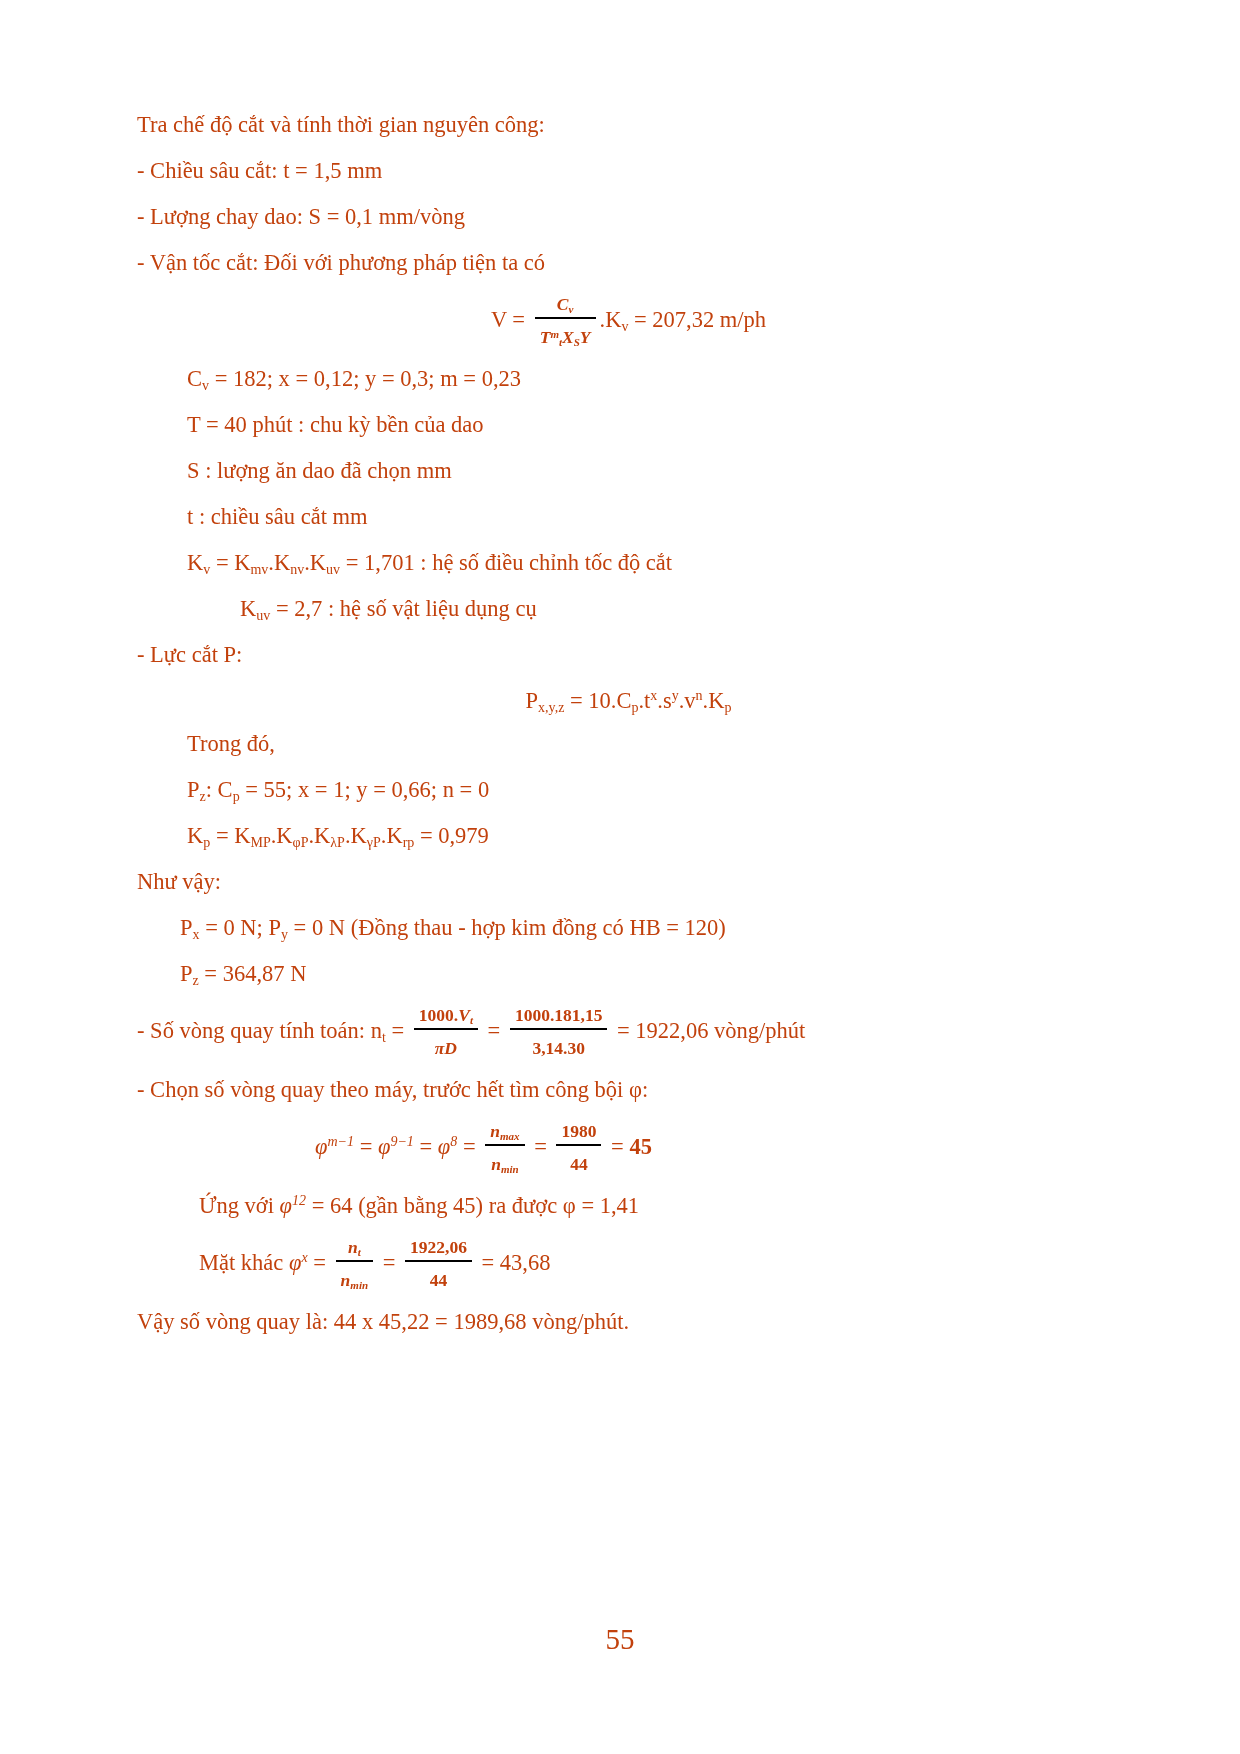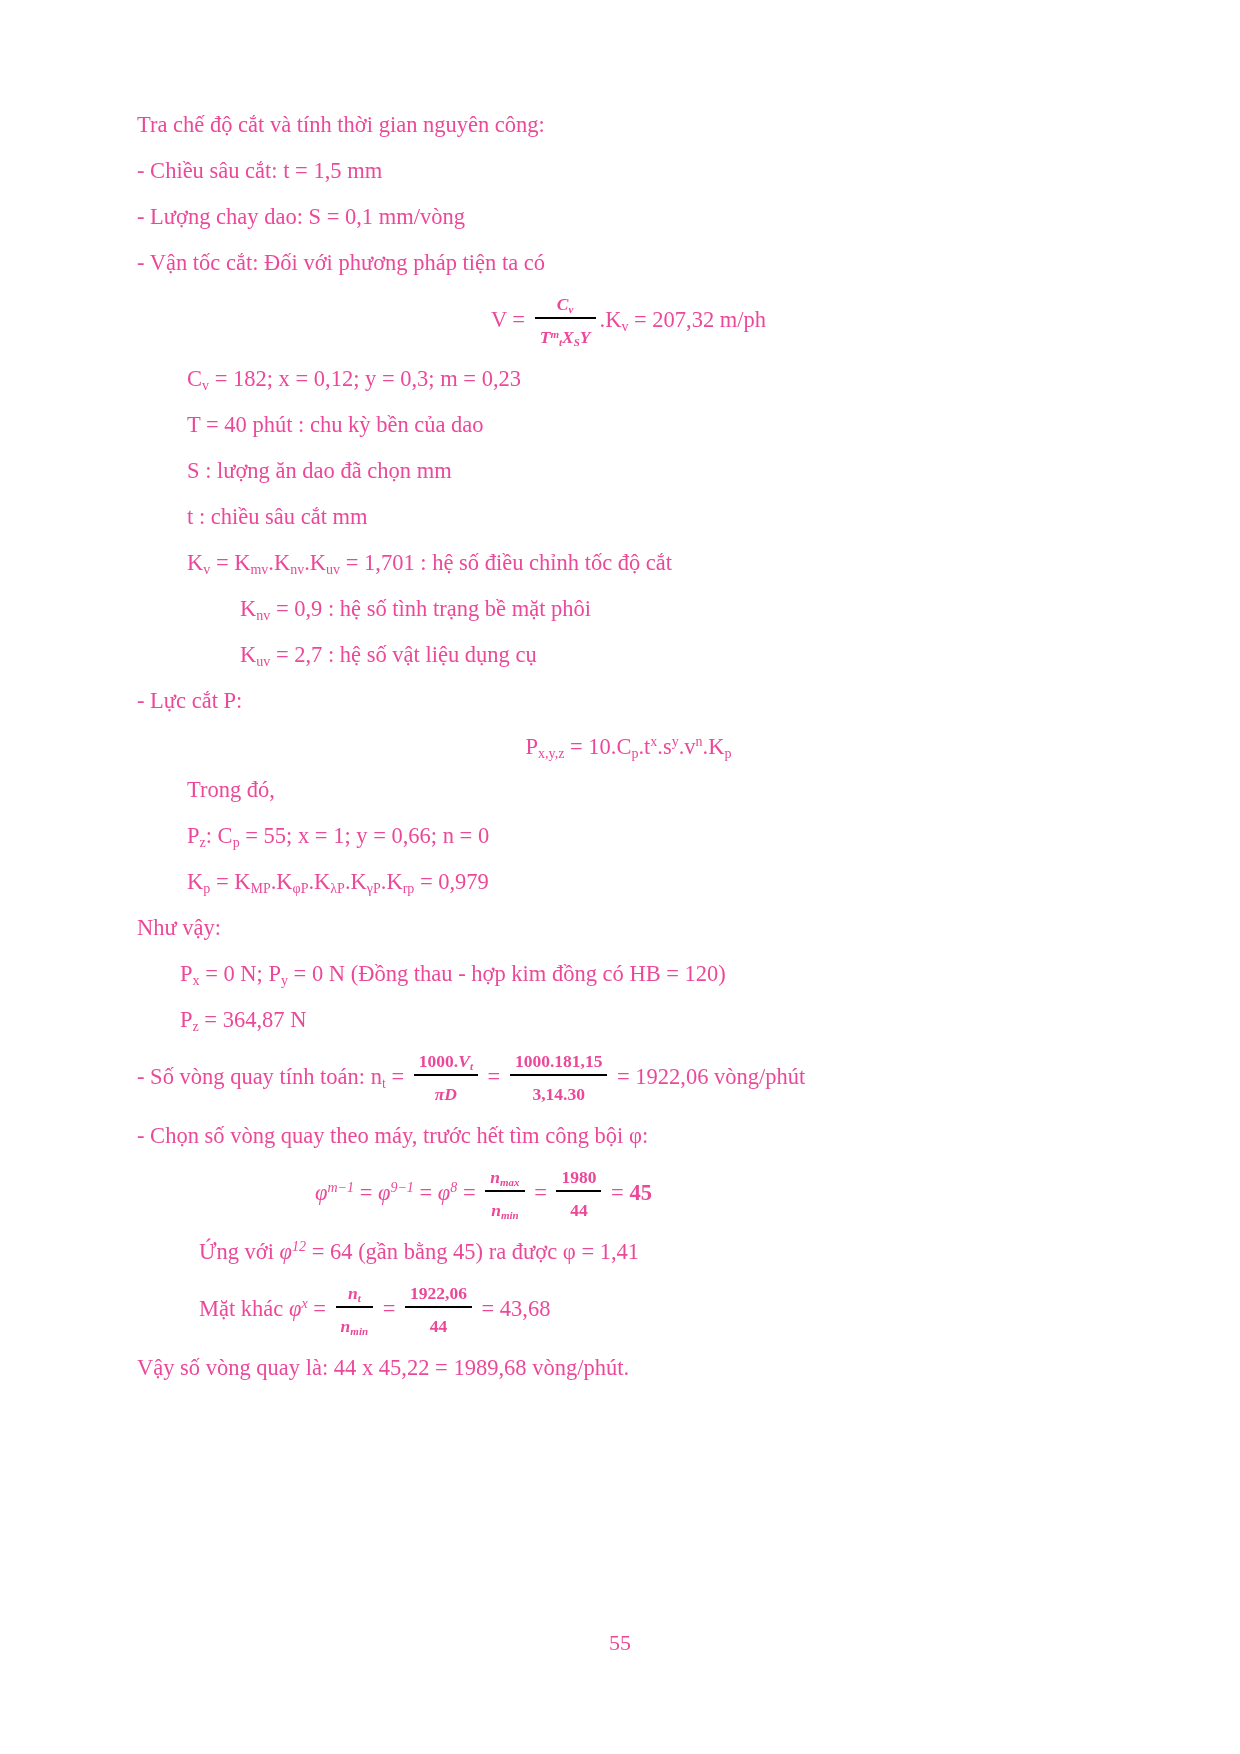--- a/index.html
+++ b/index.html
@@ -1,18 +1,18 @@
 <!DOCTYPE html>
 <html><head>
 <meta charset="utf-8">
 <style>
   html,body{margin:0;padding:0;background:#ffffff;}
   .page{
     width:1240px;height:1754px;position:relative;background:#ffffff;
-    font-family:"Liberation Serif", serif;color:#ec4899;overflow:hidden;
+    font-family:"Liberation Serif", serif;color:#c2410c;overflow:hidden;
   }
   .content{position:absolute;left:137px;top:112px;width:983px;}
   .line{
     font-size:22.5px;line-height:25px;margin:0 0 21px 0;white-space:nowrap;
   }
   
   .ind1{padding-left:50px;}
   .ind2{padding-left:103px;}
   .indres{padding-left:43px;}
   .pad-phi{padding-left:178px;}
@@ -25,39 +25,38 @@
   .bd{font-weight:bold;}
   .frac{
     display:inline-block;text-align:center;vertical-align:middle;
     font-size:17.5px;line-height:1;margin:0 4px;position:relative;top:-2px;font-weight:bold;
   }
   .frac .num{display:block;border-bottom:2px solid #000;padding:2px 5px 3px;}
   .frac .den{display:block;padding:10px 5px 0;}
   .frac sub{font-size:11px;top:3px;}
   .frac sup{font-size:11px;top:-5px;}
   .page-number{
-    position:absolute;left:0;right:0;bottom:98px;text-align:center;font-size:22px;
+    position:absolute;left:0;right:0;bottom:98px;text-align:center;font-size:29px;
   }
 </style>
 </head>
 <body>
 
 <div class="page">
   <div class="content">
       <div class="line"><span>Tra chế độ cắt và tính thời gian nguyên công:</span></div>
       <div class="line"><span>- Chiều sâu cắt: t = 1,5 mm</span></div>
       <div class="line"><span>- Lượng chay dao: S = 0,1 mm/vòng</span></div>
       <div class="line"><span>- Vận tốc cắt: Đối với phương pháp tiện ta có</span></div>
       <div class="line math center"><span>V = </span><span class="frac"><span class="num"><span class="it">C</span><sub class="it">v</sub></span><span class="den"><span class="it">T</span><sup class="it">m</sup><sub class="it">t</sub><span class="it">X</span><sub class="it">S</sub><span class="it">Y</span></span></span><span>.K</span><sub>v</sub><span> = 207,32 m/ph</span></div>
       <div class="line ind1"><span>C</span><sub>v</sub><span> = 182; x = 0,12; y = 0,3; m = 0,23</span></div>
       <div class="line ind1"><span>T = 40 phút : chu kỳ bền của dao</span></div>
       <div class="line ind1"><span>S : lượng ăn dao đã chọn mm</span></div>
       <div class="line ind1"><span>t : chiều sâu cắt mm</span></div>
       <div class="line ind1"><span>K</span><sub>v</sub><span> = K</span><sub>mv</sub><span>.K</span><sub>nv</sub><span>.K</span><sub>uv</sub><span> = 1,701 : hệ số điều chỉnh tốc độ cắt</span></div>
-      <div class="line ind2"><span>K</span><sub>nv</sub><span> = 0,9 : hệ số tình trạng bề mặt phôi</span></div>
       <div class="line ind2"><span>K</span><sub>uv</sub><span> = 2,7 : hệ số vật liệu dụng cụ</span></div>
       <div class="line"><span>- Lực cắt P:</span></div>
       <div class="line math center"><span>P</span><sub>x,y,z</sub><span> = 10.C</span><sub>p</sub><span>.t</span><sup>x</sup><span>.s</span><sup>y</sup><span>.v</span><sup>n</sup><span>.K</span><sub>p</sub></div>
       <div class="line ind1"><span>Trong đó,</span></div>
       <div class="line ind1"><span>P</span><sub>z</sub><span>: C</span><sub>p</sub><span> = 55; x = 1; y = 0,66; n = 0</span></div>
       <div class="line ind1"><span>K</span><sub>p</sub><span> = K</span><sub>MP</sub><span>.K</span><sub>φP</sub><span>.K</span><sub>λP</sub><span>.K</span><sub>γP</sub><span>.K</span><sub>rp</sub><span> = 0,979</span></div>
       <div class="line"><span>Như vậy:</span></div>
       <div class="line indres"><span>P</span><sub>x</sub><span> = 0 N; P</span><sub>y</sub><span> = 0 N (Đồng thau - hợp kim đồng có HB = 120)</span></div>
       <div class="line indres"><span>P</span><sub>z</sub><span> = 364,87 N</span></div>
       <div class="line math"><span>- Số vòng quay tính toán: n</span><sub>t</sub><span> = </span><span class="frac"><span class="num"><span>1000.</span><span class="it">V</span><sub class="it">t</sub></span><span class="den"><span class="it">πD</span></span></span><span> = </span><span class="frac"><span class="num"><span>1000.181,15</span></span><span class="den"><span>3,14.30</span></span></span><span> = 1922,06 vòng/phút</span></div>

